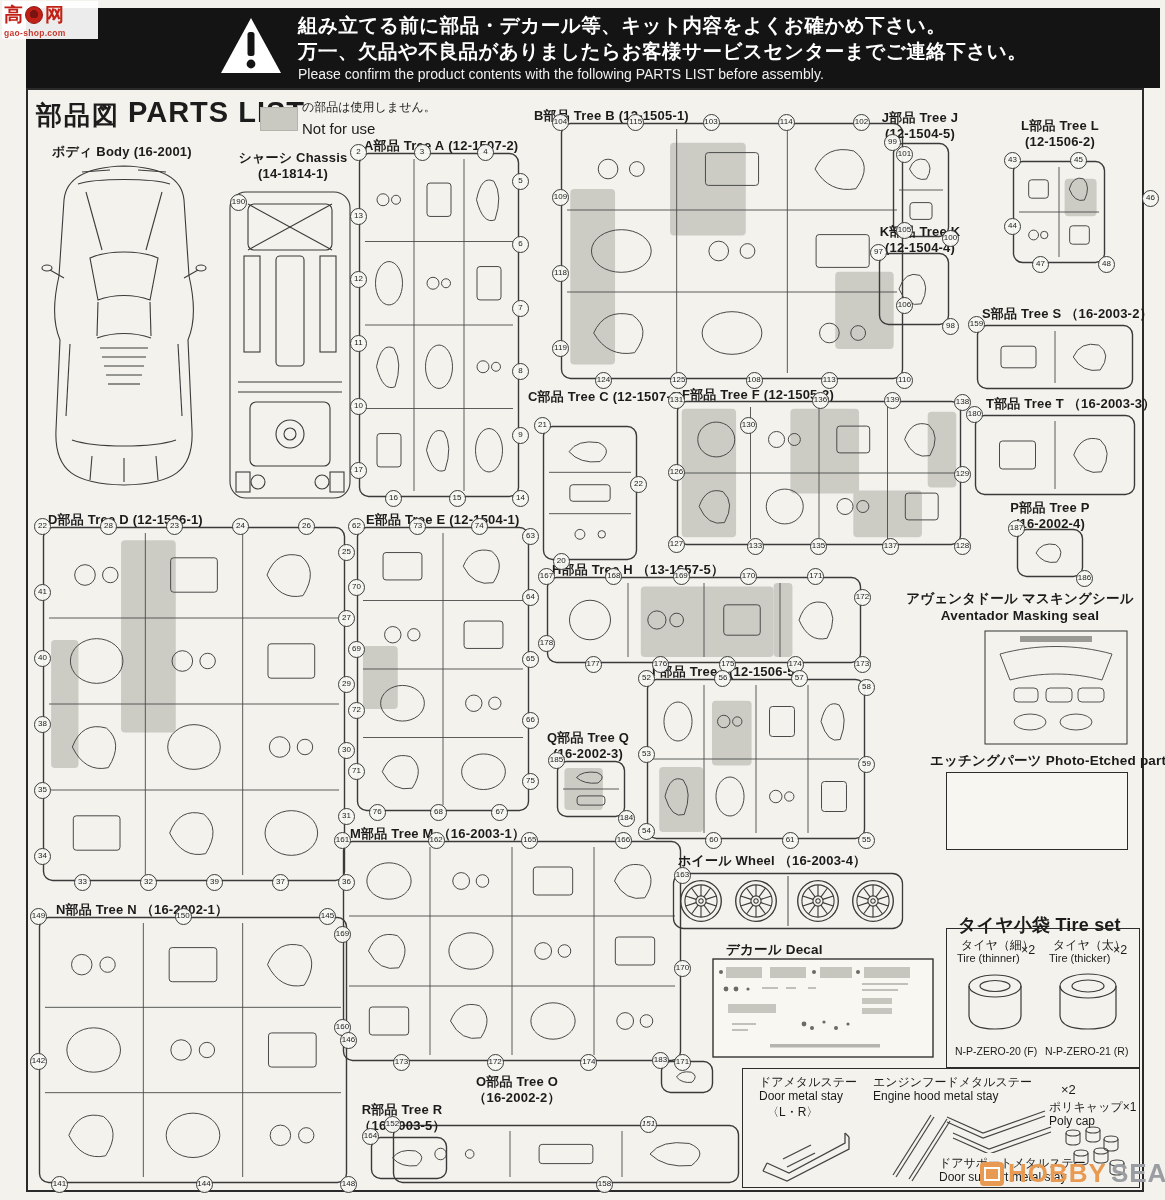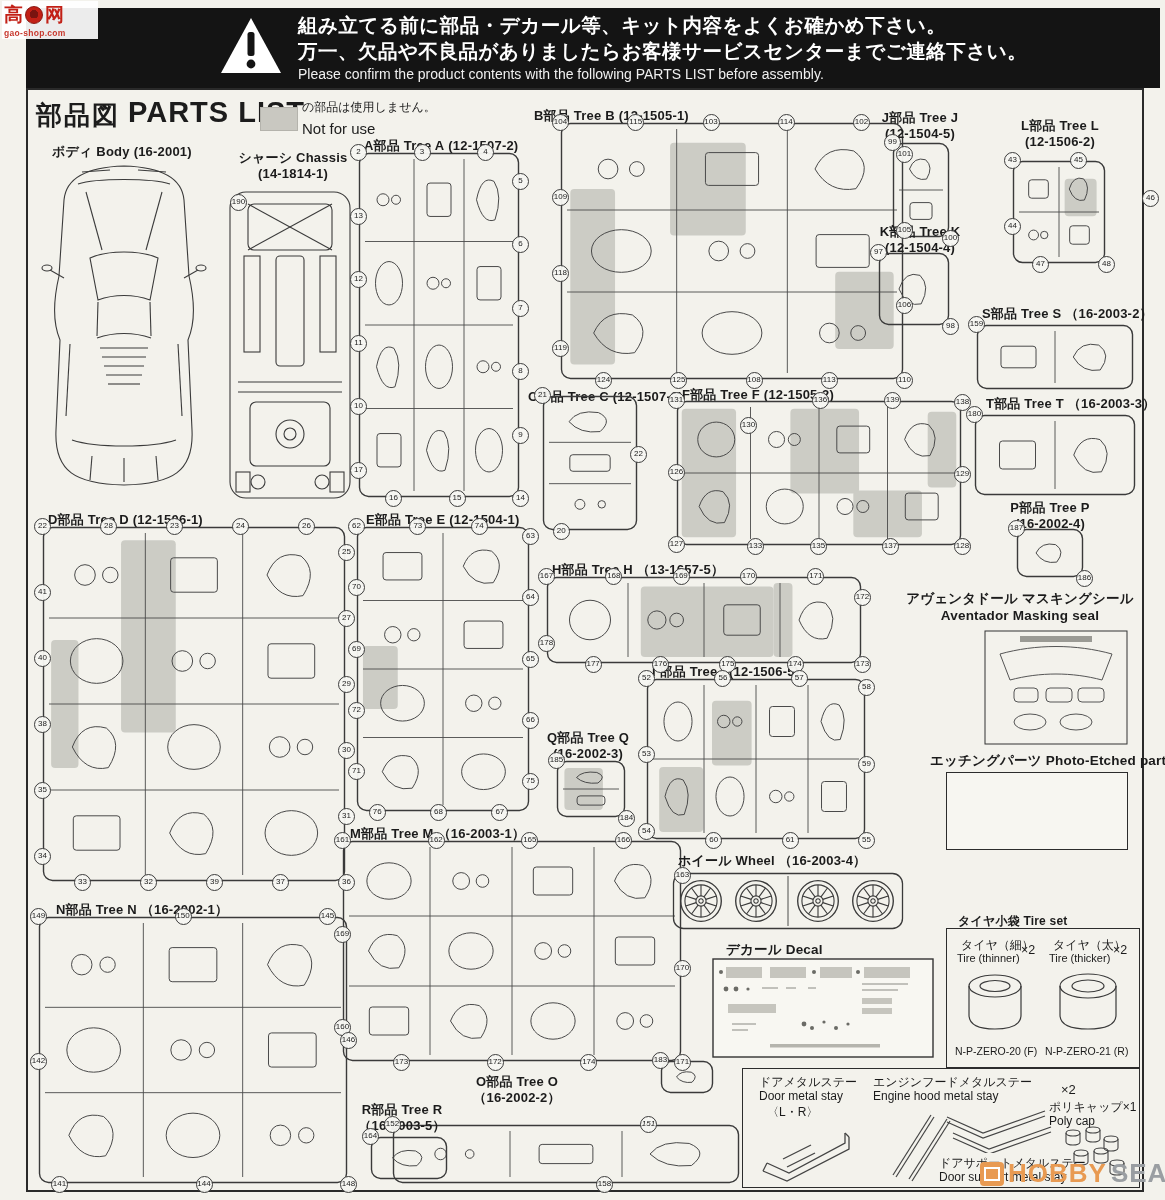--- a/index.html
+++ b/index.html
@@ -295,21 +295,21 @@
   <div class="sprue" style="left:1016px;top:528px;width:68px;height:50px">
       <svg width="68" height="50" style="position:absolute;left:0;top:0">
         <rect x="1.5" y="1.5" width="65" height="47" rx="9" fill="none" stroke="#3a3a3a" stroke-width="1.4"></rect>
         <path d="M20,25 Q25.6,13.6 39.6,16.64 Q49.68,23.1 40.72,34.12 Q27.28,36.4 20,25 Z" fill="none" stroke="#4a4a4a" stroke-width="1"></path>
       </svg>
       <span class="chip" style="left: -8px; top: -8px;">187</span>
       <span class="chip" style="left: 60px; top: 42px;">186</span>
     </div>
 
   <div class="tlabel" style="left:528px;top:388px"><span>C部品 Tree C</span><span class="code">(12-1507-3)</span></div>
-  <div class="sprue" style="left:542px;top:395px;width:96px;height:136px">
+  <div class="sprue" style="left:542px;top:425px;width:96px;height:136px">
       <svg width="96" height="136" style="position:absolute;left:0;top:0">
         <rect x="1.5" y="1.5" width="93" height="133" rx="9" fill="none" stroke="#3a3a3a" stroke-width="1.4"></rect>
         <line x1="7" y1="47.333333333333336" x2="89" y2="47.333333333333336" stroke="#4a4a4a" stroke-width="0.9"></line>
         <line x1="7" y1="88.66666666666667" x2="89" y2="88.66666666666667" stroke="#4a4a4a" stroke-width="0.9"></line>
         <path d="M27,26.666666666666668 Q35.4,14.266666666666667 56.4,17.573333333333334 Q71.52000000000001,24.6 58.08,36.586666666666666 Q37.92,39.06666666666667 27,26.666666666666668 Z" fill="none" stroke="#4a4a4a" stroke-width="1"></path>
         <rect x="27.84" y="59.733333333333334" width="40.32" height="16.533333333333335" rx="3" fill="none" stroke="#4a4a4a" stroke-width="1"></rect>
         <circle cx="37.92" cy="109.33333333333334" r="4.96" fill="none" stroke="#4a4a4a" stroke-width="1"></circle>
         <circle cx="59.760000000000005" cy="109.33333333333334" r="3.72" fill="none" stroke="#4a4a4a" stroke-width="1"></circle>
       </svg>
       <span class="chip" style="left: -8px; top: -8px;">21</span>
@@ -641,21 +641,21 @@
           <path d="M96,30 L104,30"></path>
         <path d="M150,26 L196,26"></path>
           <path d="M150,32 L186,32"></path>
         <path d="M20,66 L44,66"></path>
           <path d="M20,72 L36,72"></path>
       </g>
       <rect x="58" y="86" width="110" height="3.5" fill="#b5b4ad"></rect>
     </svg>
   </div>
 
-  <div class="tlabel" style="left:958px;top:913px;font-size:12px">タイヤ小袋 Tire set</div>
+  <div class="tlabel" style="left:958px;top:913px;font-size:18px">タイヤ小袋 Tire set</div>
   <div class="obox" style="left:946px;top:928px;width:192px;height:138px">
     <div class="lab" style="left:14px;top:8px;font-size:12px">タイヤ（細）</div>
     <div class="lab" style="left:10px;top:23px;font-size:11px">Tire (thinner)</div>
     <div class="lab" style="left:74px;top:14px;font-size:12.5px">×2</div>
     <div class="lab" style="left:106px;top:8px;font-size:12px">タイヤ（太）</div>
     <div class="lab" style="left:102px;top:23px;font-size:11px">Tire (thicker)</div>
     <div class="lab" style="left:166px;top:14px;font-size:12.5px">×2</div>
     <div class="art" style="left:16px;top:42px">
       <svg width="64" height="64" viewBox="0 0 64 64" fill="none" stroke="#3a3a3a" stroke-width="1.2">
         <ellipse cx="32" cy="15" rx="26" ry="11"></ellipse>

